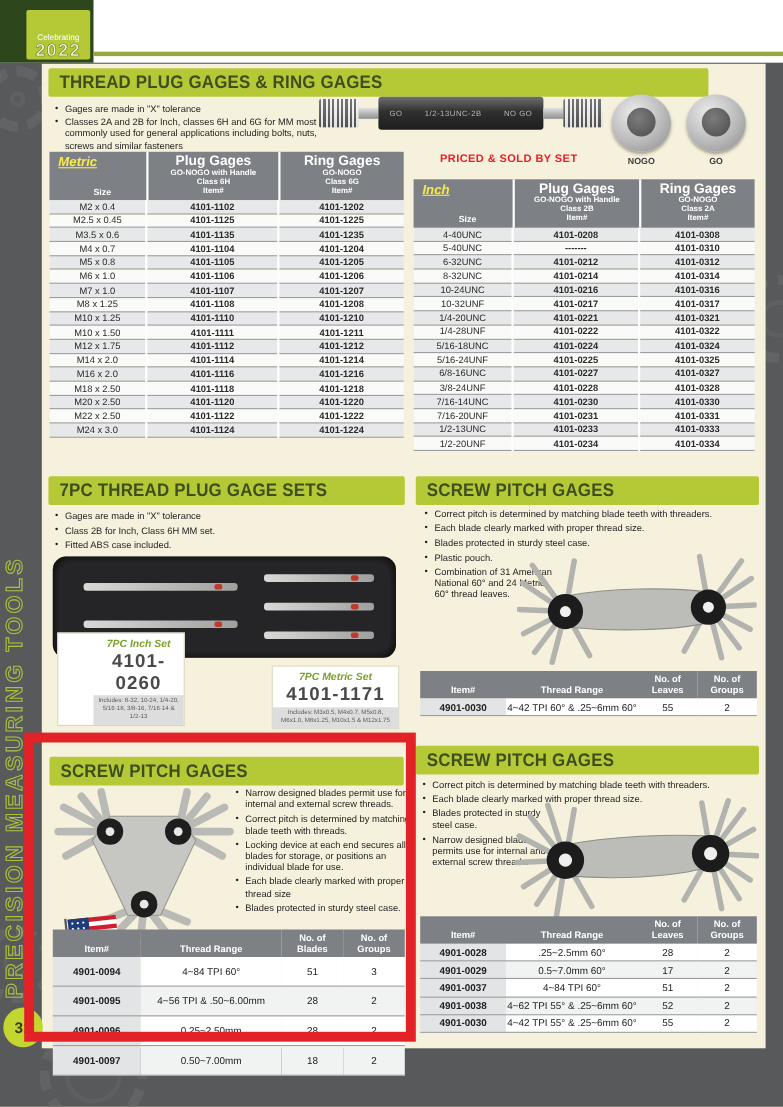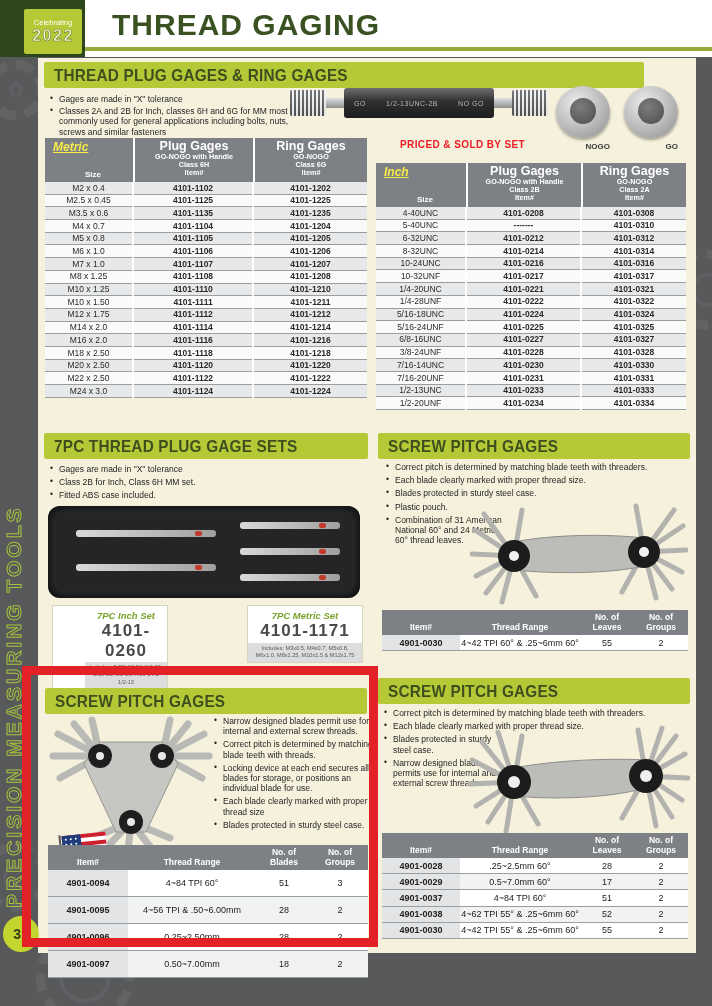--- a/index.html
+++ b/index.html
@@ -9,21 +9,21 @@
   
   .gear { position:absolute; border-radius:50%; border:9px dashed #6a6b6d; opacity:.6; z-index:0; }
   .gear::after { content:""; position:absolute; inset:14px; border-radius:50%; border:4px solid #646568; }
 
   
   .topbar { position:absolute; left:0; top:0; width:712px; height:57px; background:#ffffff; z-index:2; }
   .title-rule { position:absolute; left:85px; top:47px; width:627px; height:4px; background:#96a93c; }
   .page-title { position:absolute; left:112px; top:8px; font-size:30px; font-weight:bold; color:#3a5122; letter-spacing:1px; }
   .logo { position:absolute; left:0; top:0; width:85px; height:57px; background:#2e461c; }
   .logo-box { position:absolute; left:24px; top:9px; width:58px; height:45px; background:#b5c937; border-radius:2px; text-align:center; }
-  .logo-celebrating { display:block; font-size:7.5px; color:#ffffff; margin-top:9px; }
+  .logo-celebrating { display:block; font-size:7.5px; color:#ffffff; margin-top:20px; }
   .logo-year { display:block; font-size:16px; font-weight:bold; color:#f3f7d9; letter-spacing:1.5px; -webkit-text-stroke:0.6px #6d7f2a; }
 
   
   .sidebar-text { position:absolute; left:2px; top:296px; height:612px; writing-mode:vertical-rl; transform:rotate(180deg); font-size:21px; font-weight:bold; letter-spacing:3px; white-space:nowrap; color:#a9c23d; -webkit-text-fill-color:transparent; -webkit-text-stroke:1px #a9c23d; z-index:1; }
   .page-circle { position:absolute; left:3px; top:916px; width:36px; height:36px; border-radius:50%; background:#c3d62f; display:flex; align-items:center; justify-content:center; font-weight:bold; font-size:14px; color:#333f12; z-index:3; }
 
   
   .panel { position:absolute; left:38px; top:58px; width:658px; height:895px; background:#f5f1dc; z-index:1; }
 
   
@@ -69,21 +69,21 @@
   
   .plug-img { position:absolute; display:flex; align-items:center; }
   .thread { width:36px; height:26px; border-radius:2px;
     background:repeating-linear-gradient(90deg, rgba(0,0,0,.45) 0 2px, rgba(255,255,255,.75) 2px 4px), linear-gradient(180deg,#d8d8d8,#8f8f8f); }
   .shaft { width:18px; height:10px; background:linear-gradient(180deg,#e0e0e0,#909090); }
   .plug-body { width:150px; height:30px; background:linear-gradient(180deg,#6e6e6e,#303030 45%,#1d1d1d); border-radius:3px; display:flex; align-items:center; justify-content:space-around; color:#b9b9b9; font-size:7px; letter-spacing:.5px; }
   .ring-wrap { position:absolute; display:flex; gap:14px; }
   .ring-unit { text-align:center; }
   .ring { width:54px; height:52px; border-radius:50%; background:radial-gradient(circle at 38% 32%, #ececec, #b9b9b9 55%, #8a8a8a); box-shadow:0 2px 3px rgba(0,0,0,.35); position:relative; }
   .ring::after { content:""; position:absolute; left:14px; top:12px; width:26px; height:26px; border-radius:50%; background:radial-gradient(circle at 40% 35%, #7c7c7c, #4c4c4c); }
-  .ring-label { font-size:8px; font-weight:bold; color:#3a3a3a; margin-top:4px;text-align:right; }
+  .ring-label { font-size:8px; font-weight:bold; color:#3a3a3a; margin-top:4px; }
 
   
   .case { position:absolute; background:#2e2d2f; border-radius:12px; box-shadow:inset 0 0 14px #000; }
   .case .inner { position:absolute; inset:8px; background:#252427; border-radius:8px; }
   .gbar { position:absolute; height:7px; border-radius:3px; background:linear-gradient(90deg,#d9d9d7,#9f9f9d); }
   .gbar::after { content:""; position:absolute; right:14px; top:1px; width:7px; height:5px; background:#c0392b; border-radius:2px; }
 
   
   .set-card { position:absolute; width:116px; background:#ffffff; border:1px solid #d9d5bd; text-align:center; }
   .set-name { color:#7aa22c; font-style:italic; font-weight:bold; font-size:9.5px; padding-top:4px; }
@@ -107,21 +107,20 @@
   <div class="gear" style="left:668px; top:250px; width:80px; height:80px;"></div>
   <div class="gear" style="left:-14px; top:60px; width:60px; height:60px;"></div>
 
   <div class="topbar">
     <div class="logo">
       <div class="logo-box">
         <span class="logo-celebrating">Celebrating</span>
         <span class="logo-year">2022</span>
       </div>
     </div>
-    <h1 class="page-title">THREAD GAGING</h1>
     <div class="title-rule"></div>
   </div>
 
   <div class="sidebar-text">PRECISION MEASURING TOOLS</div>
   <div class="page-circle">
     <span>31</span>
   </div>
 
   <div class="panel" style="z-index:2;">
 
@@ -395,21 +394,21 @@
 
     <div class="case" style="left:10px; top:448px; width:312px; height:92px;">
       <div class="inner"></div>
       <div class="gbar" style="left:28px; top:24px; width:140px;"></div>
       <div class="gbar" style="left:28px; top:58px; width:140px;"></div>
       <div class="gbar" style="left:192px; top:16px; width:100px;"></div>
       <div class="gbar" style="left:192px; top:42px; width:100px;"></div>
       <div class="gbar" style="left:192px; top:68px; width:100px;"></div>
     </div>
 
-    <div class="set-card" style="left:14px; top:547px;padding-left:32px;">
+    <div class="set-card" style="left:14px; top:517px;padding-left:32px;">
       <div class="set-name">7PC Inch Set</div>
       <div class="set-item">4101-0260</div>
       <div class="set-includes">Includes: 8-32, 10-24, 1/4-20, 5/16-18, 3/8-16, 7/16-14 &amp; 1/2-13</div>
     </div>
     <div class="set-card" style="left:209px; top:547px;">
       <div class="set-name">7PC Metric Set</div>
       <div class="set-item">4101-1171</div>
       <div class="set-includes">Includes: M3x0.5, M4x0.7, M5x0.8, M6x1.0, M8x1.25, M10x1.5 &amp; M12x1.75</div>
     </div>
 

